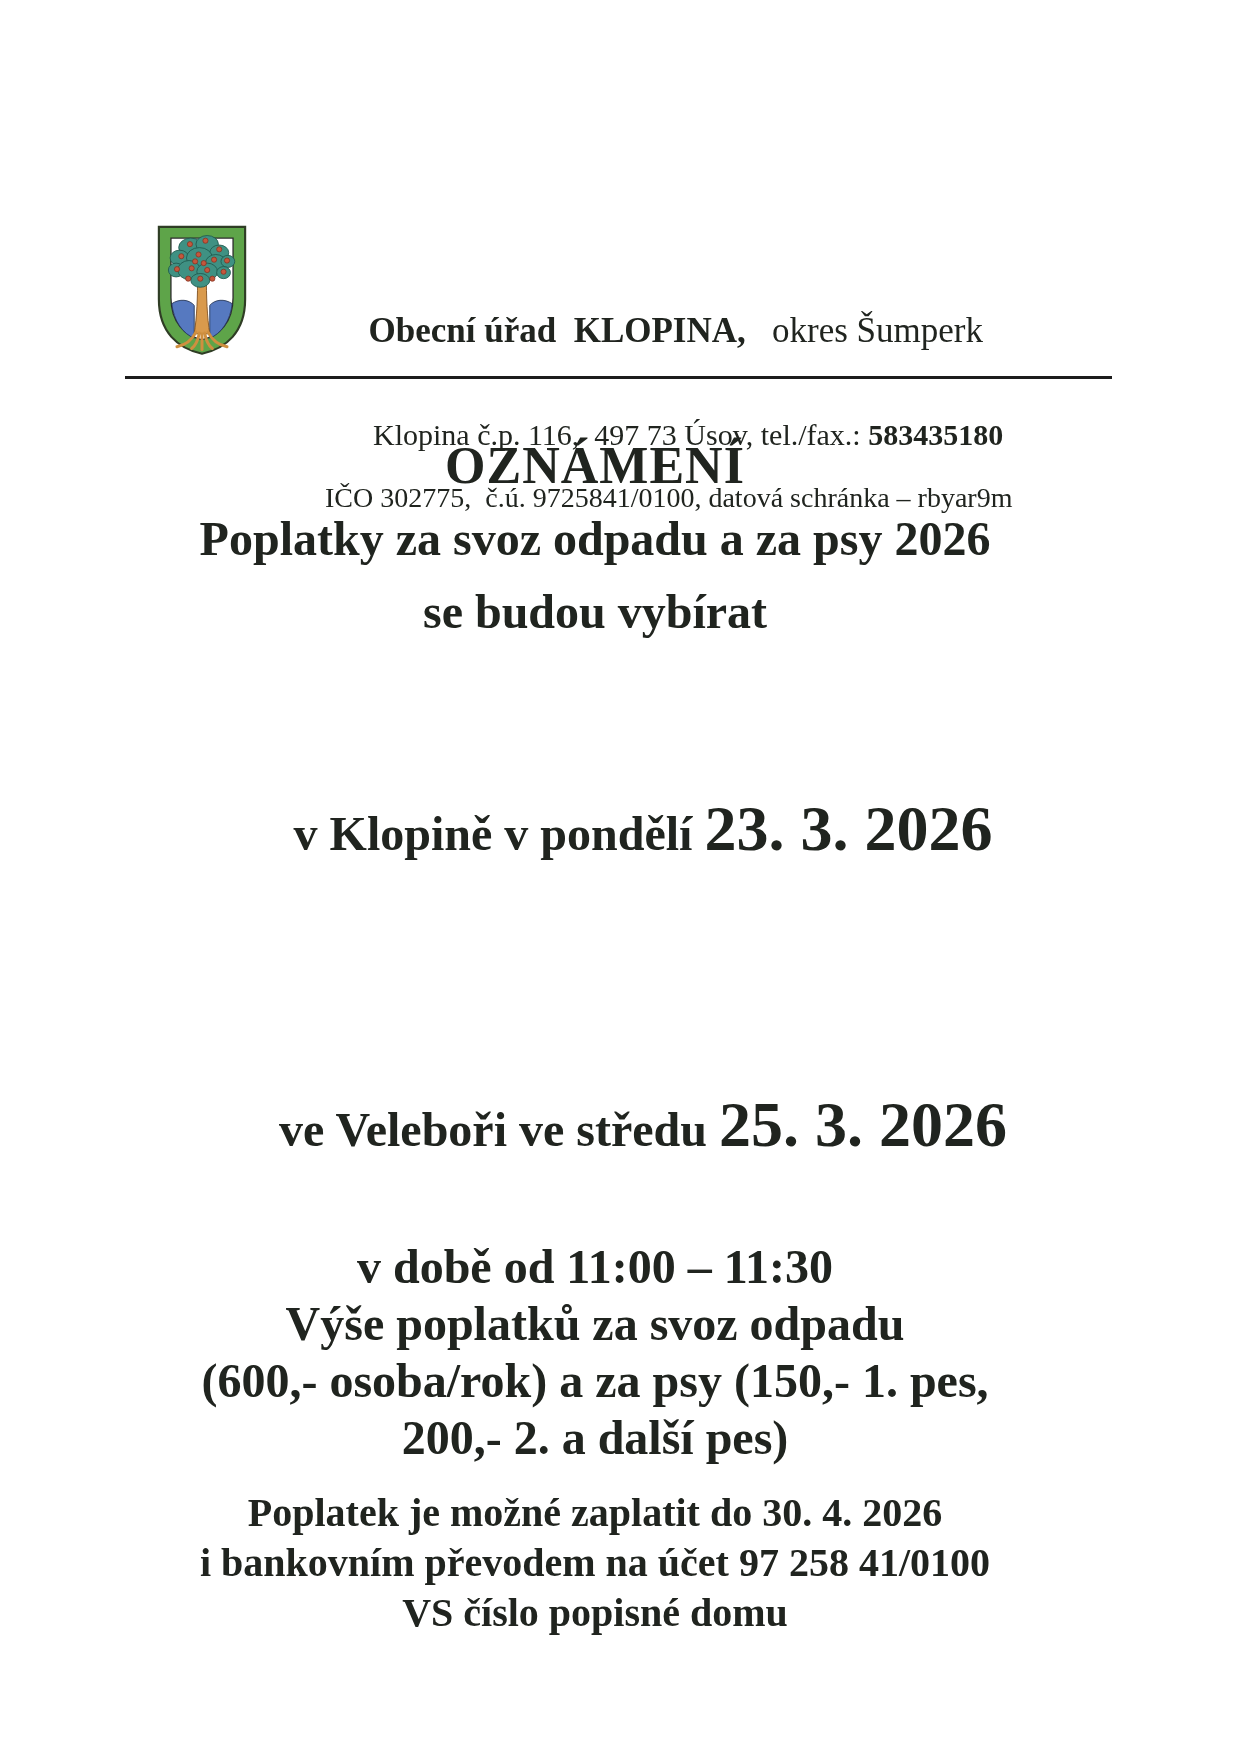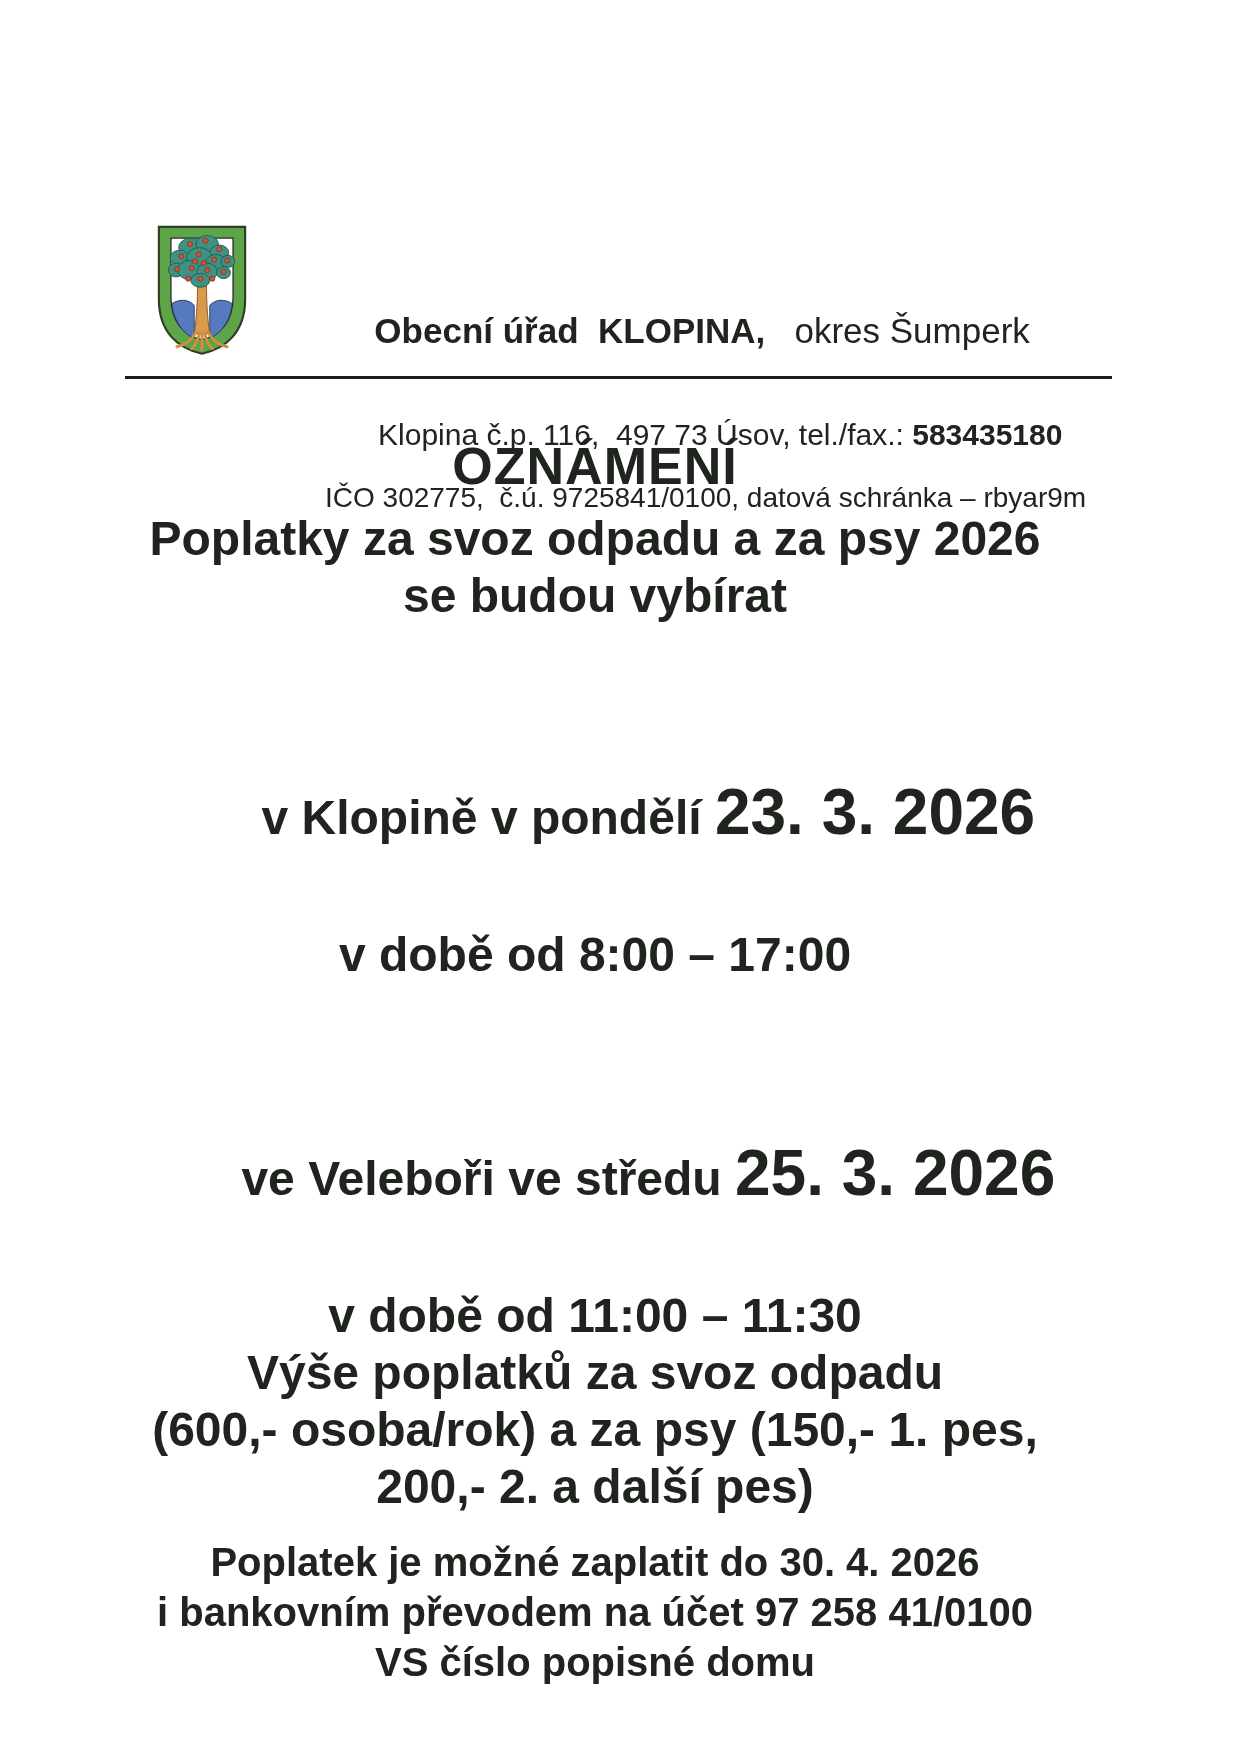--- a/index.html
+++ b/index.html
@@ -1,40 +1,40 @@
 <!DOCTYPE html>
 <html><head>
 <meta charset="utf-8">
 <style>
   html,body{margin:0;padding:0;background:#e8e8e8;}
   .page{
     position:relative;
     width:1240px;height:1754px;
     margin:0 auto;
     background:#ffffff;
-    font-family:Liberation Sans, sans-serif;
+    font-family:Liberation Serif, serif;
     color:#20241f;
     overflow:hidden;
   }
   
   .emblem{position:absolute;left:150px;top:220px;}
   .letterhead{position:absolute;left:316px;top:278px;line-height:1;}
   .lh-line1{font-size:35px;white-space:pre;margin:0 0 7px 0;}
   .lh-line1 .b{font-weight:bold;}
   .lh-line2{font-size:30px;white-space:pre;margin:0 0 4px 12px;}
   .lh-line2 .b{font-weight:bold;}
   .lh-line3{font-size:28px;white-space:pre;margin:0 0 0 9px;}
   .divider{position:absolute;left:125px;top:376px;width:987px;height:3px;background:#1c1c1c;}
   
   .notice{
     position:absolute;left:110px;top:440px;width:970px;
     text-align:center;font-weight:bold;
   }
   .title{font-size:52px;line-height:1;margin:0;letter-spacing:1px;}
-  .sub{font-size:48px;line-height:57px;margin:0;}
+  .sub{font-size:48px;line-height:57px;margin:16px;}
   .sub-first{margin-top:18px;}
   .event{margin-top:88px;text-align:center;}
   .event2{margin-top:90px;}
   .event-line{font-size:48px;line-height:67px;white-space:pre;}
   .event-date{font-size:64px;}
   .event-time{font-size:48px;line-height:57px;margin-top:8px;}
   .fees{}
   .fees div{font-size:48px;line-height:57px;}
   .payment{margin-top:22px;}
   .payment div{font-size:40px;line-height:50px;}
@@ -109,21 +109,20 @@
 
   <div class="notice">
     <h1 class="title">OZNÁMENÍ</h1>
     <div class="sub sub-first">Poplatky za svoz odpadu a za psy 2026</div>
     <div class="sub">se budou vybírat</div>
 
     <div class="event">
       <div class="event-line">
         <span>v Klopině v pondělí </span><span class="event-date">23. 3. 2026</span>
       </div>
-      <div class="event-time">v době od 8:00 – 17:00</div>
     </div>
 
     <div class="event event2">
       <div class="event-line">
         <span>ve Veleboři ve středu </span><span class="event-date">25. 3. 2026</span>
       </div>
       <div class="event-time">v době od 11:00 – 11:30</div>
     </div>
 
     <div class="fees">

